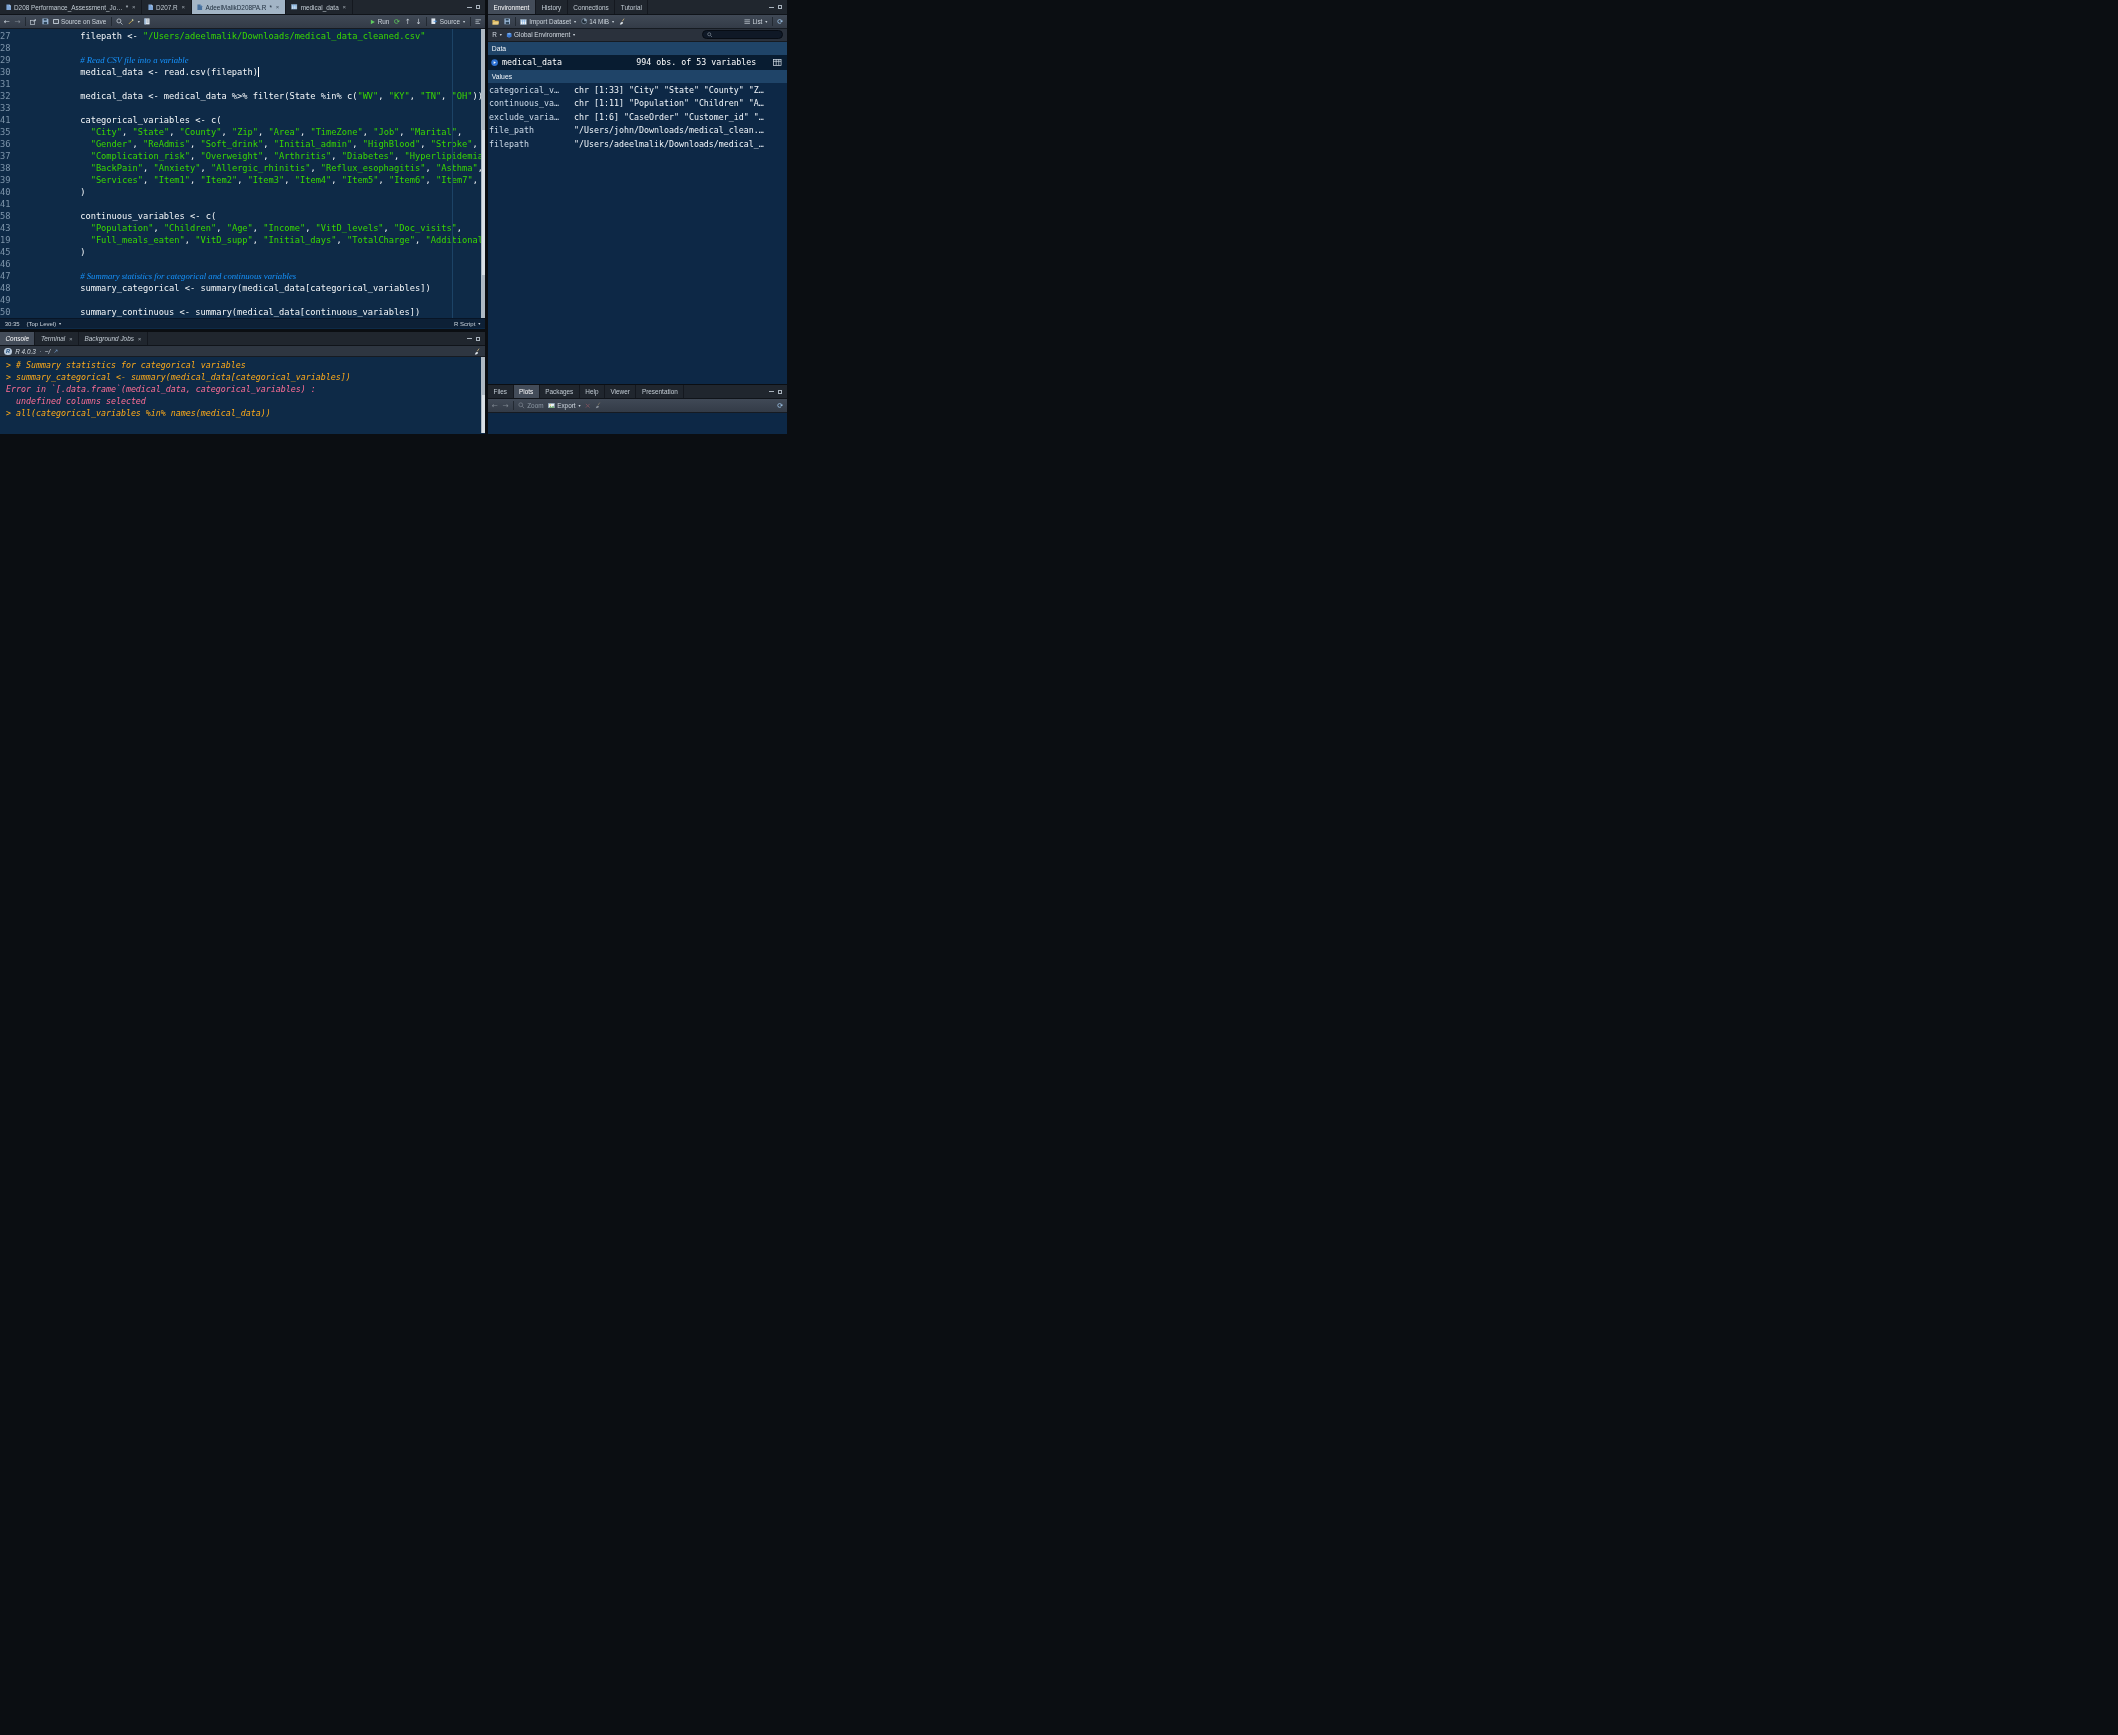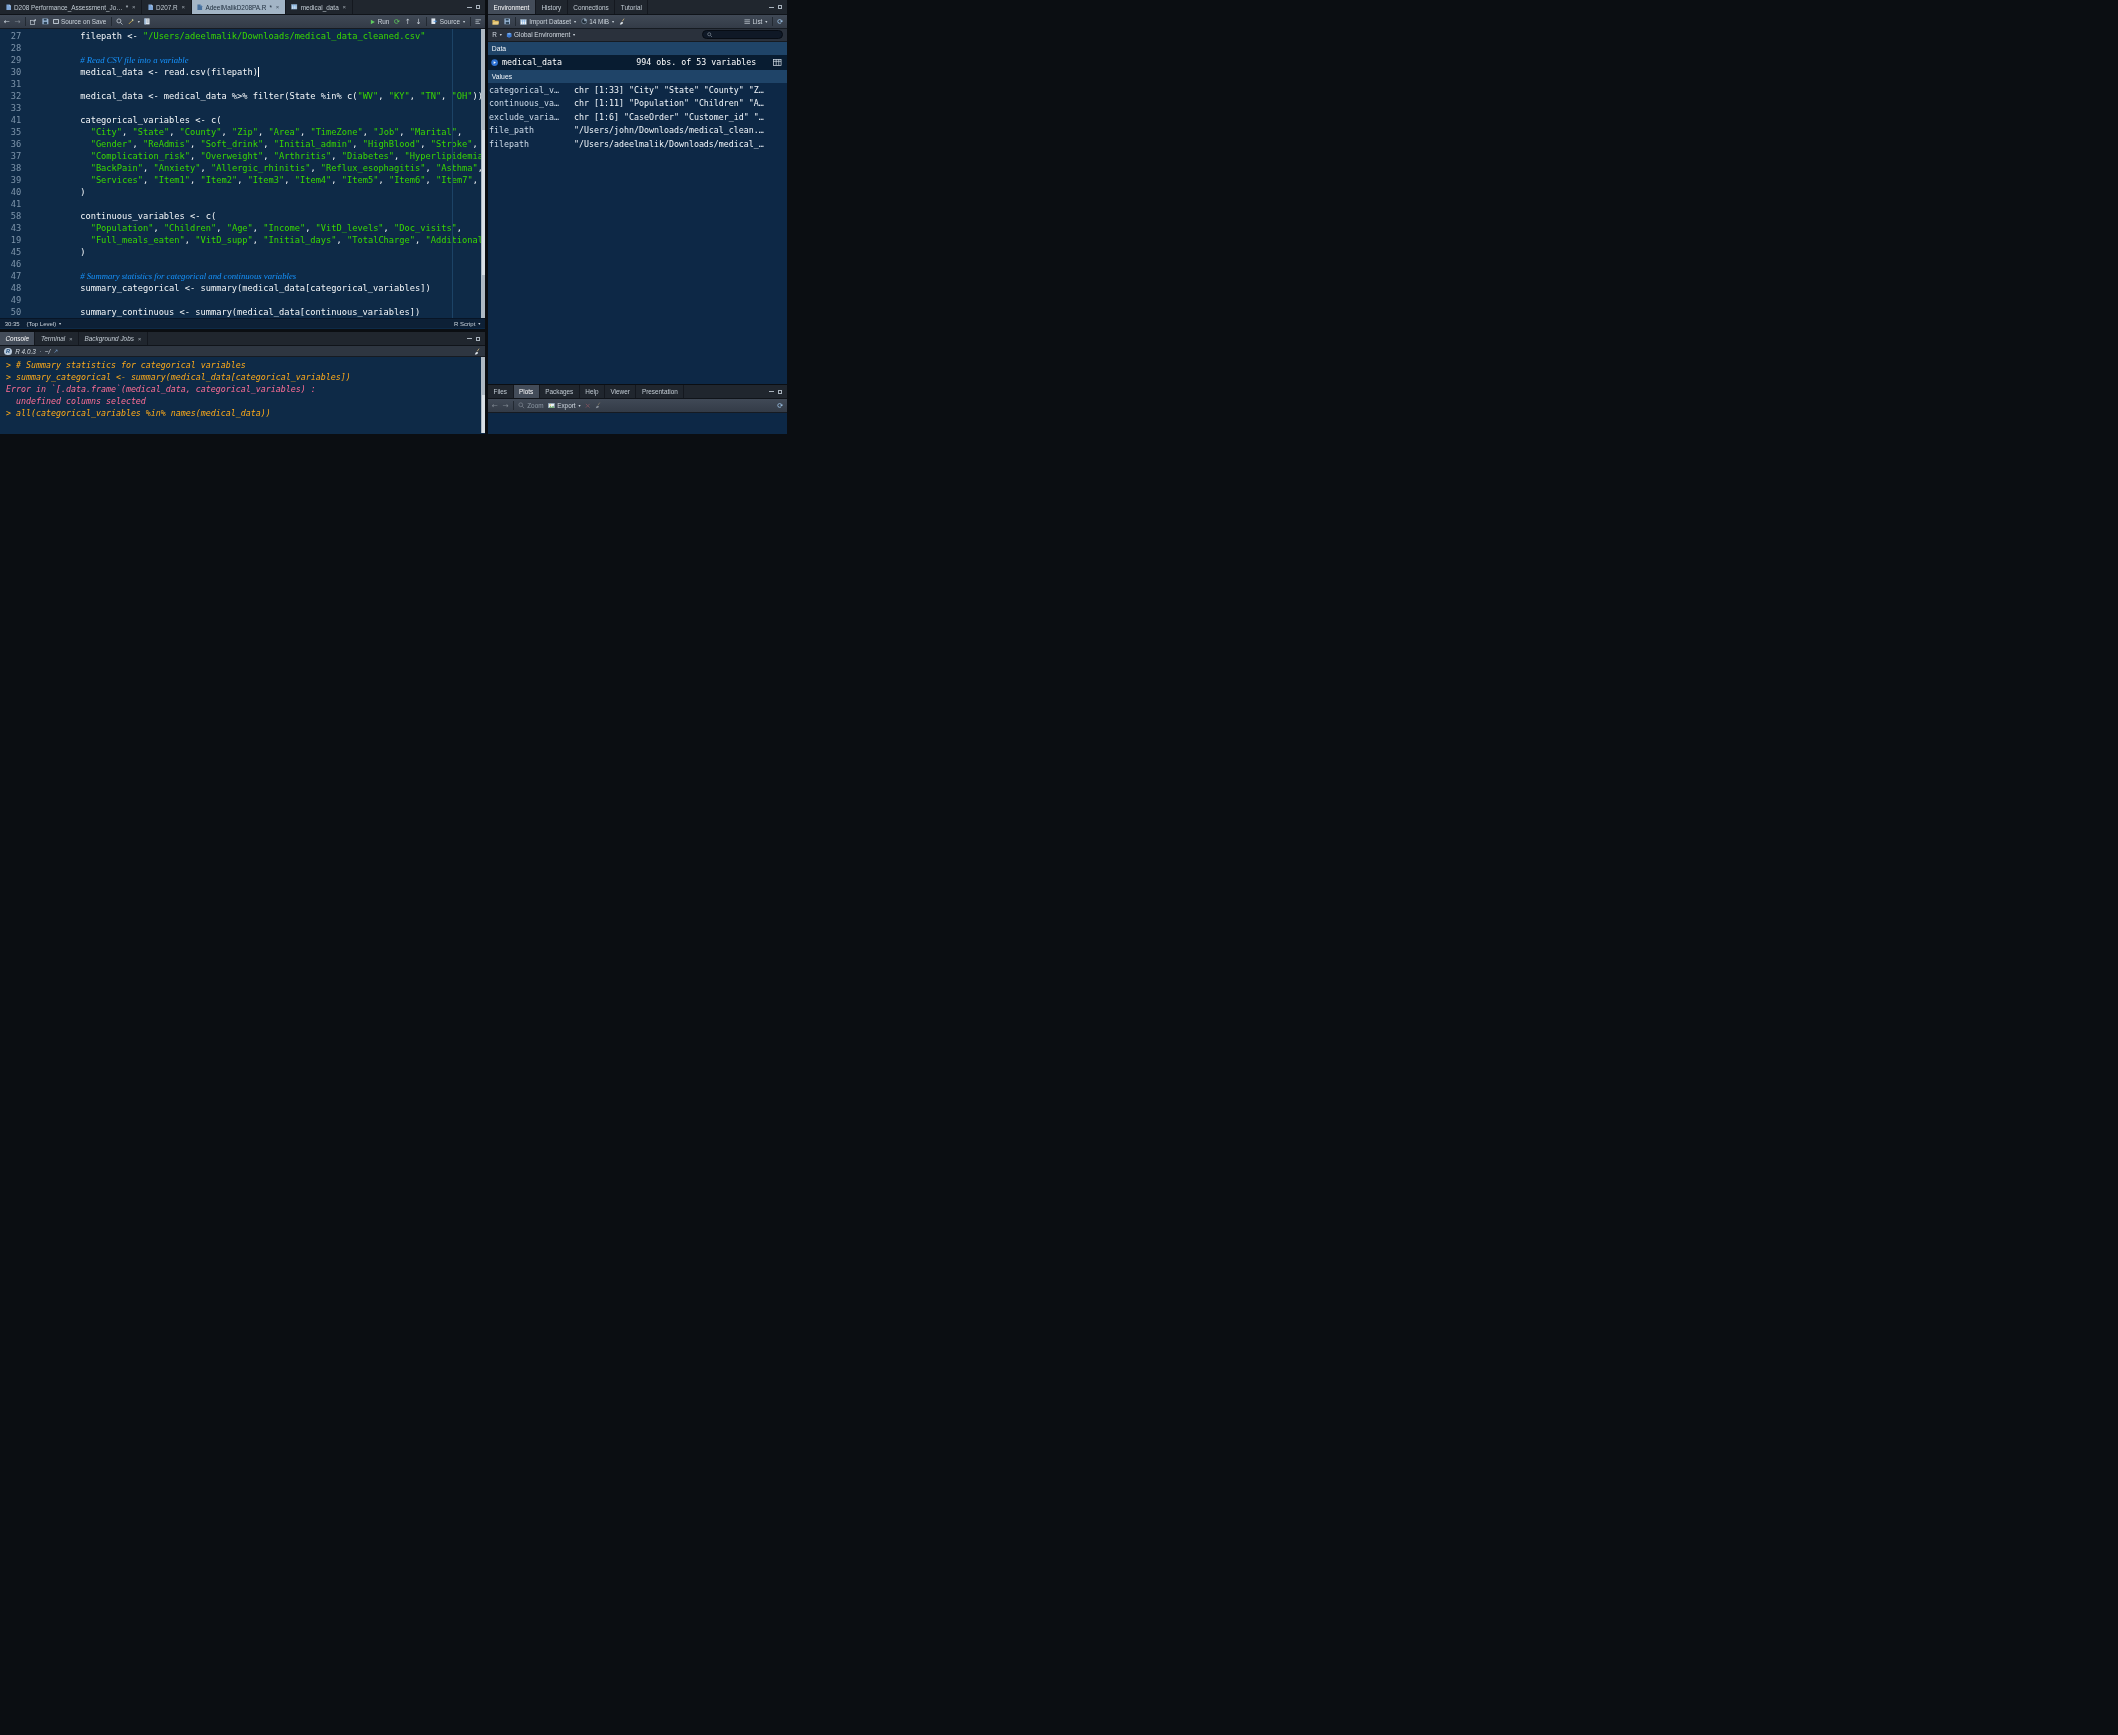--- a/index.html
+++ b/index.html
@@ -34,21 +34,21 @@
   .caret { font-family:"DejaVu Sans", sans-serif; font-size:4.2px; margin-left:0.8px; }
   .dim { opacity:.45; }
   .green { color:#5ecb5e; }
   .blue-glyph { color:#9fc6ea; }
   .checkbox { width:5.5px; height:5.5px; border:0.6px solid #b6c0ca; border-radius:0.8px;
               background:rgba(255,255,255,.06); display:inline-block; }
   .icon { display:inline-flex; align-items:center; }
 
   
   #editor-body { position:relative; height:289px; display:flex; background:#0e2a47; }
-  #gutter { width:36px; padding:1.3px 4.2px 0 0; text-align:center; color:#7e95ab;
+  #gutter { width:36px; padding:1.3px 4.2px 0 0; text-align:left; color:#7e95ab;
             font-family:"DejaVu Sans Mono", monospace; font-size:8.7px; }
   #gutter div { height:12px; line-height:12px; }
   #code { position:relative; flex:1; padding:1.3px 0 0 4.2px; color:#f5f8fa; overflow:hidden;
           font-family:"DejaVu Sans Mono", monospace; font-size:8.7px;margin-left:40px; }
   .code-line { height:12px; line-height:12px; white-space:pre; }
   .tok-p { color:#f5f8fa; }
   .tok-s { color:#39d800; }
   .tok-c { color:#1694ff; font-style:italic;font-family:Liberation Serif, serif; }
   .cursor { display:inline-block; width:0.8px; height:9.7px; background:#ffffff;
             vertical-align:-1.7px; margin-left:0.4px; }

